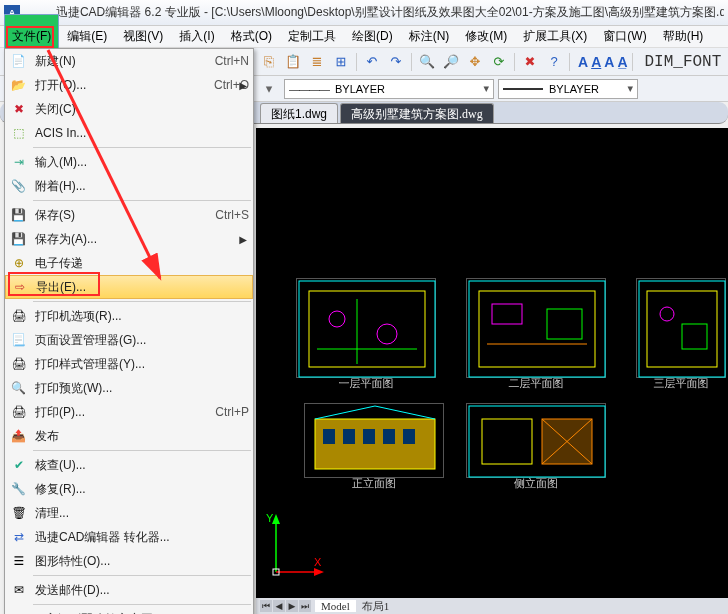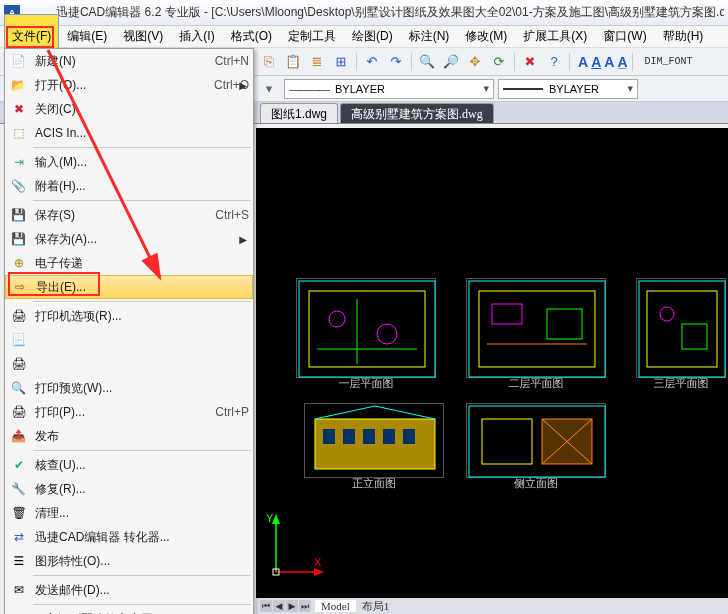--- a/index.html
+++ b/index.html
@@ -4,48 +4,48 @@
 <style>
 * { margin: 0; padding: 0; box-sizing: border-box; font-family: "Microsoft YaHei", "SimSun", sans-serif; }
 body { width: 728px; height: 614px; background: #f0f0f0; overflow: hidden; font-size: 12px; position: relative; }
 
 .title-bar { height: 26px; background: linear-gradient(#fdfdfe, #e8edf5); display: flex; align-items: center; padding: 0 4px; border-bottom: 1px solid #ccc; }
 .title-bar .app-icon { width: 16px; height: 16px; background: #2257a8; margin-right: 4px; display:flex; align-items:center; justify-content:center; color:#fff; font-size:9px; font-weight:bold;}
 .title-text { color: #333; white-space: nowrap; overflow: hidden; margin-left: 32px; }
 
 .menu-bar { height: 22px; background: #f5f6f8; display: flex; align-items: center; padding: 0 4px; border-bottom: 1px solid #ddd; }
 .menu-item { padding: 2px 8px; cursor: pointer; position: relative; }
-.menu-item.active { background: #fde047; border: 1px solid #7da2ce; padding: 13px 7px; }
+.menu-item.active { background: #22c55e; border: 1px solid #7da2ce; padding: 13px 7px; }
 
 .file-menu { position: absolute; top: 48px; left: 4px; width: 250px; background: #f5f5f5; border: 1px solid #a0a0a0; box-shadow: 2px 2px 4px rgba(0,0,0,0.3); z-index: 100; }
 .file-menu-row { display: flex; align-items: center; height: 24px; padding: 0 4px; position: relative; }
 .file-menu-row.highlighted { background: linear-gradient(#ffe8a6, #ffd65e); border: 1px solid #e8b44d; height: 24px; }
 .file-menu-icon { width: 20px; height: 16px; margin-right: 6px; display: flex; align-items: center; justify-content: center; font-size: 12px; }
 .file-menu-label { flex: 1; color: #222; }
 .file-menu-shortcut { color: #555; margin-left: 8px; }
 .file-menu-sep { height: 1px; background: #ccc; margin: 2px 2px 2px 28px; }
 .submenu-arrow { position: absolute; right: 6px; color: #333; font-size: 10px; }
 
 .highlight-box { position: absolute; border: 2px solid #ff2a2a; pointer-events: none; z-index: 200; }
 .hl-file { top: 26px; left: 6px; width: 48px; height: 22px; }
 .hl-export { top: 272px; left: 8px; width: 92px; height: 24px; }
 .arrow-svg { position: absolute; top: 40px; left: 30px; z-index: 150; pointer-events: none; }
 
 .toolbar { height: 28px; background: #eef1f6; display: flex; align-items: center; padding: 0 4px; border-bottom: 1px solid #ccc; gap: 2px; }
 .tb-btn { width: 22px; height: 22px; display: flex; align-items: center; justify-content: center; border: 1px solid transparent; font-size: 13px; }
 .tb-sep { width: 1px; height: 18px; background: #ccc; margin: 0 2px; }
 .tb-text-style { color: #2158c4; font-weight: bold; font-size: 14px; display:flex; gap:3px; margin-left:4px;}
-.dim-font { font-family: "Courier New", monospace; font-size: 10px; color: #333; margin-left: 8px; }
+.dim-font { font-family: "Courier New", monospace; font-size: 16px; color: #333; margin-left: 8px; }
 
 .layer-bar { height: 26px; background: #eef1f6; display: flex; align-items: center; padding: 0 4px; border-bottom: 1px solid #ccc; gap: 4px; }
 .layer-combo { height: 20px; border: 1px solid #aaa; background: #fff; display: flex; align-items: center; padding: 0 4px; font-size: 11px; position: relative; }
 .layer-combo .dd { margin-left: auto; color: #555; }
 .layer-combo.bylayer { width: 210px; }
 
-.doc-tabs { height: 22px; background: #d2d9e6; display: flex; align-items: flex-end; padding-left: 260px; border-bottom: 1px solid #888; }
+.doc-tabs { height: 22px; background: #d2d9e6; display: flex; align-items: flex-end; padding-left: 260px; border-bottom: 1px solid #888; border-radius: 9px; }
 .doc-tab { height: 20px; padding: 2px 10px; background: #e8eaf0; border: 1px solid #999; border-bottom: none; margin-right: 2px; font-size: 12px; border-radius: 3px 3px 0 0; }
 .doc-tab.active { background: #3a3f4a; color: #fff; font-family: Liberation Serif, serif; }
 
 .canvas-area { position: absolute; left: 256px; top: 128px; right: 0; bottom: 12px; background: #000; overflow: hidden; }
 .ucs { position: absolute; left: 10px; bottom: 20px; }
 .drawing-thumb { position: absolute; border: 1px solid #555; }
 .thumb-label { position: absolute; bottom: -14px; left: 50%; transform: translateX(-50%); color: #ccc; font-size: 11px; white-space: nowrap; }
 
 .bottom-tabs { position: absolute; left: 256px; bottom: 0; right: 0; height: 16px; background: #dcdfe6; display: flex; align-items: center; font-size: 11px; color: #333; }
 .bt-nav { display: flex; gap: 1px; margin: 0 4px; }
@@ -170,23 +170,25 @@
     <span class="file-menu-icon" style="color:#c33;">⇨</span>
     <span class="file-menu-label">导出(E)...</span>
   </div>
   <div class="file-menu-sep"></div>
   <div class="file-menu-row">
     <span class="file-menu-icon">🖨</span>
     <span class="file-menu-label">打印机选项(R)...</span>
   </div>
   <div class="file-menu-row">
     <span class="file-menu-icon">📃</span>
+    <span class="file-menu-label">页面设置管理器(G)...</span>
   </div>
   <div class="file-menu-row">
     <span class="file-menu-icon">🖨</span>
+    <span class="file-menu-label">打印样式管理器(Y)...</span>
   </div>
   <div class="file-menu-row">
     <span class="file-menu-icon">🔍</span>
     <span class="file-menu-label">打印预览(W)...</span>
   </div>
   <div class="file-menu-row">
     <span class="file-menu-icon">🖨</span>
     <span class="file-menu-label">打印(P)...</span>
     <span class="file-menu-shortcut">Ctrl+P</span>
   </div>

